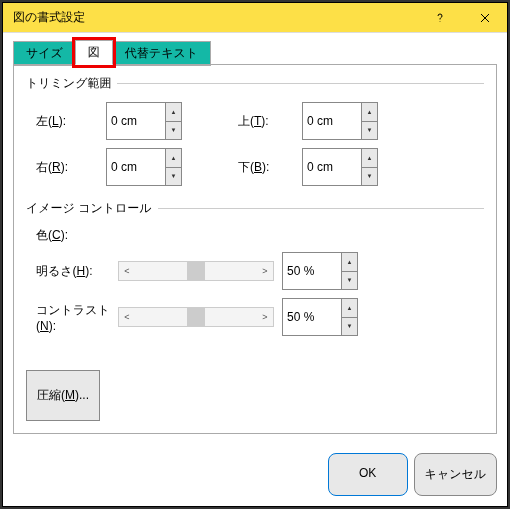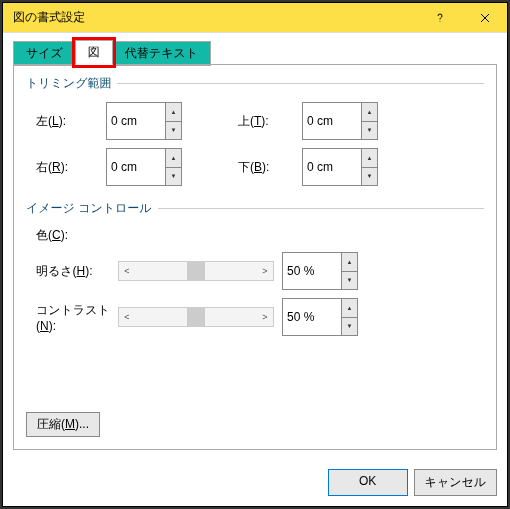--- a/index.html
+++ b/index.html
@@ -10,44 +10,44 @@
 .titlebtn { width: 45px; height: 30px; display: flex; align-items: center; justify-content: center; color: #000; }
 .titlebtn svg { width: 10px; height: 10px; }
 .content { flex: 1; padding: 8px 10px; display: flex; flex-direction: column; }
 .tabs { display: flex; align-items: flex-end; height: 24px; position: relative; }
 .tab { padding: 3px 12px; border: 1px solid #aaa; background: #fff; position: relative; margin-right: -1px; cursor: pointer; }
 .tab.inactive { background: #14b8a6; top: 1px; }
 .tab.active { background: #fff; border-bottom: 1px solid #fff; z-index: 2; }
 .tab.highlight { outline: 3px solid #e00; outline-offset: 0; z-index: 3;}
 .tabpanel { flex: 1; border: 1px solid #aaa; padding: 10px 12px; position: relative; top: -1px; }
 .group { margin-bottom: 14px; }
-.gtitle { display: flex; align-items: center; color: #0c4a6e; margin-bottom: 10px; }
+.gtitle { display: flex; align-items: center; color: #000000; margin-bottom: 10px; }
 .gtitle .line { flex: 1; height: 1px; background: #ccc; margin-left: 6px; }
 .row { display: flex; align-items: center; margin-bottom: 8px; }
 .lbl { width: 80px; padding-left: 10px; }
 .lbl2 { width: 70px; padding-left: 6px; }
 .u { text-decoration: underline; }
 .spin { display: flex; width: 76px; height: 38px; border: 1px solid #888; }
 .spin input { flex: 1; border: none; padding: 0 4px; outline: none; width: 100%; }
 .spinbtn { width: 16px; display: flex; flex-direction: column; border-left: 1px solid #888; }
 .spinbtn div { flex: 1; display: flex; align-items: center; justify-content: center; background: #e8e8e8; font-size: 6px; color: #333; cursor: pointer; }
 .spinbtn div:first-child { border-bottom: 1px solid #888; }
 .gap { width: 50px; }
 .combo { width: 156px; height: 22px; border: 1px solid #888; display: flex; }
 .combo span { flex: 1; padding: 2px 6px; }
 .combo .dd { width: 18px; background: #e8e8e8; border-left: 1px solid #888; display: flex; align-items: center; justify-content: center; font-size: 8px; cursor: pointer; }
 .slider { width: 156px; height: 20px; border: 1px solid #ccc; display: flex; align-items: center; background: #f4f4f4; position: relative; }
 .slider .arrow { width: 16px; text-align: center; font-size: 9px; color: #555; cursor: pointer; }
 .slider .track { flex: 1; height: 100%; position: relative; }
 .slider .thumb { position: absolute; left: 50%; transform: translateX(-50%); width: 18px; height: 100%; background: #ccc; top: 0; }
 .sgap { width: 8px; }
 .bottomrow { display: flex; justify-content: space-between; position: absolute; left: 12px; right: 12px; bottom: 12px; }
-.btn { padding: 3px 10px; border: 1px solid #888; background: #e8e8e8; cursor: pointer; min-width: 60px; text-align: center;}
+.btn { padding: 16px 10px; border: 1px solid #888; background: #e8e8e8; cursor: pointer; min-width: 60px; text-align: center;}
 .footer { padding: 10px; display: flex; justify-content: flex-end; gap: 6px; border-top: 0; }
-.footer .btn { min-width: 80px; padding: 4px 10px; }
+.footer .btn { min-width: 80px; padding: 12px 10px; border-radius: 8px; }
 .footer .btn.primary { border: 1px solid #0078d7; }
 </style>
 </head>
 <body>
 
 <div class="dialog">
   <div class="titlebar">
     <div class="title">図の書式設定</div>
     <div class="titlebtn">
       <svg viewBox="0 0 10 10">

